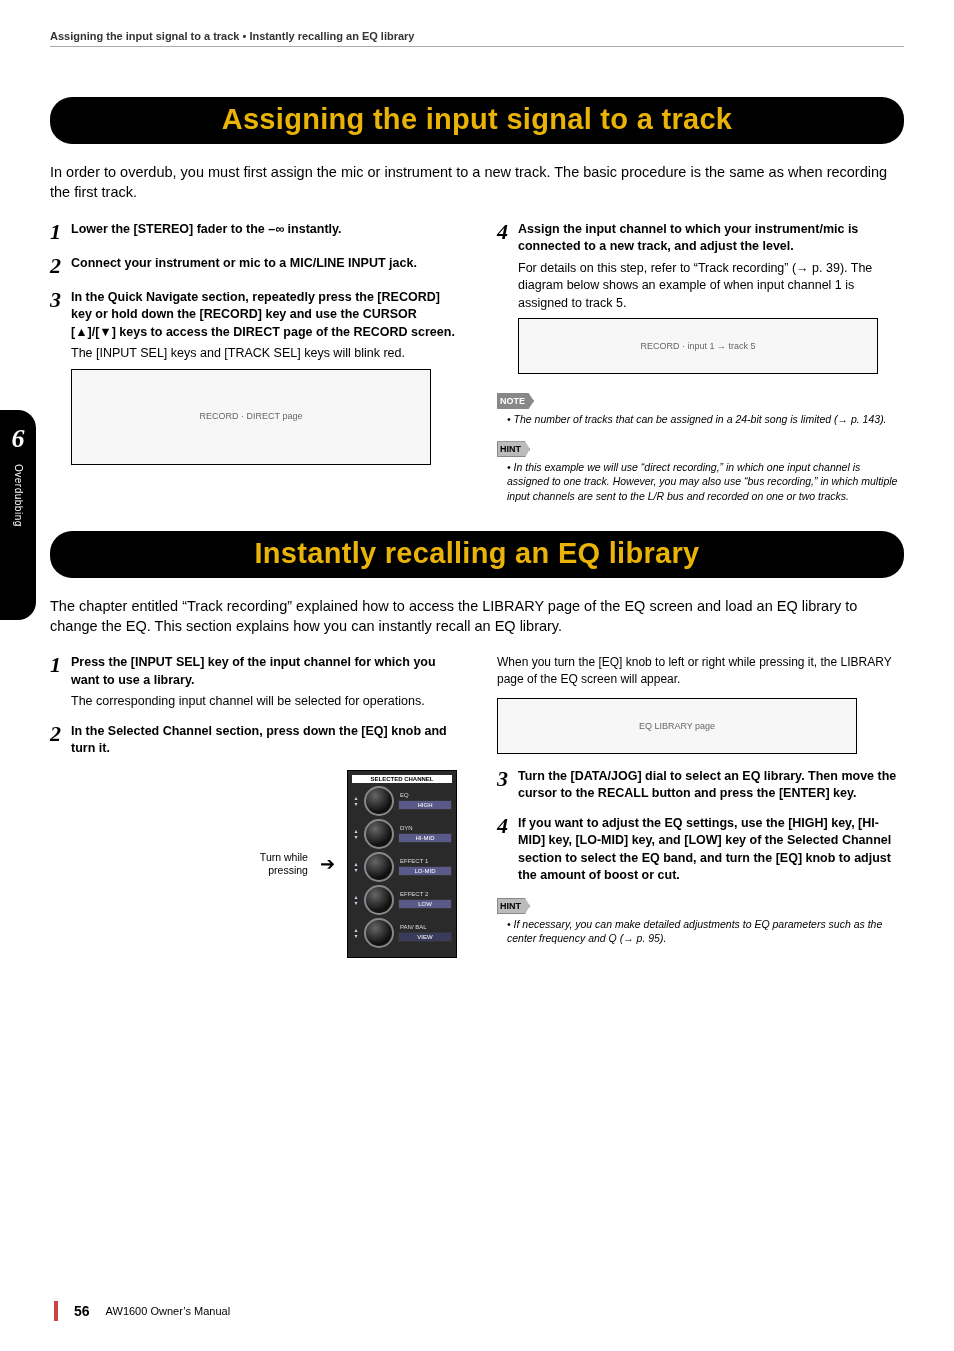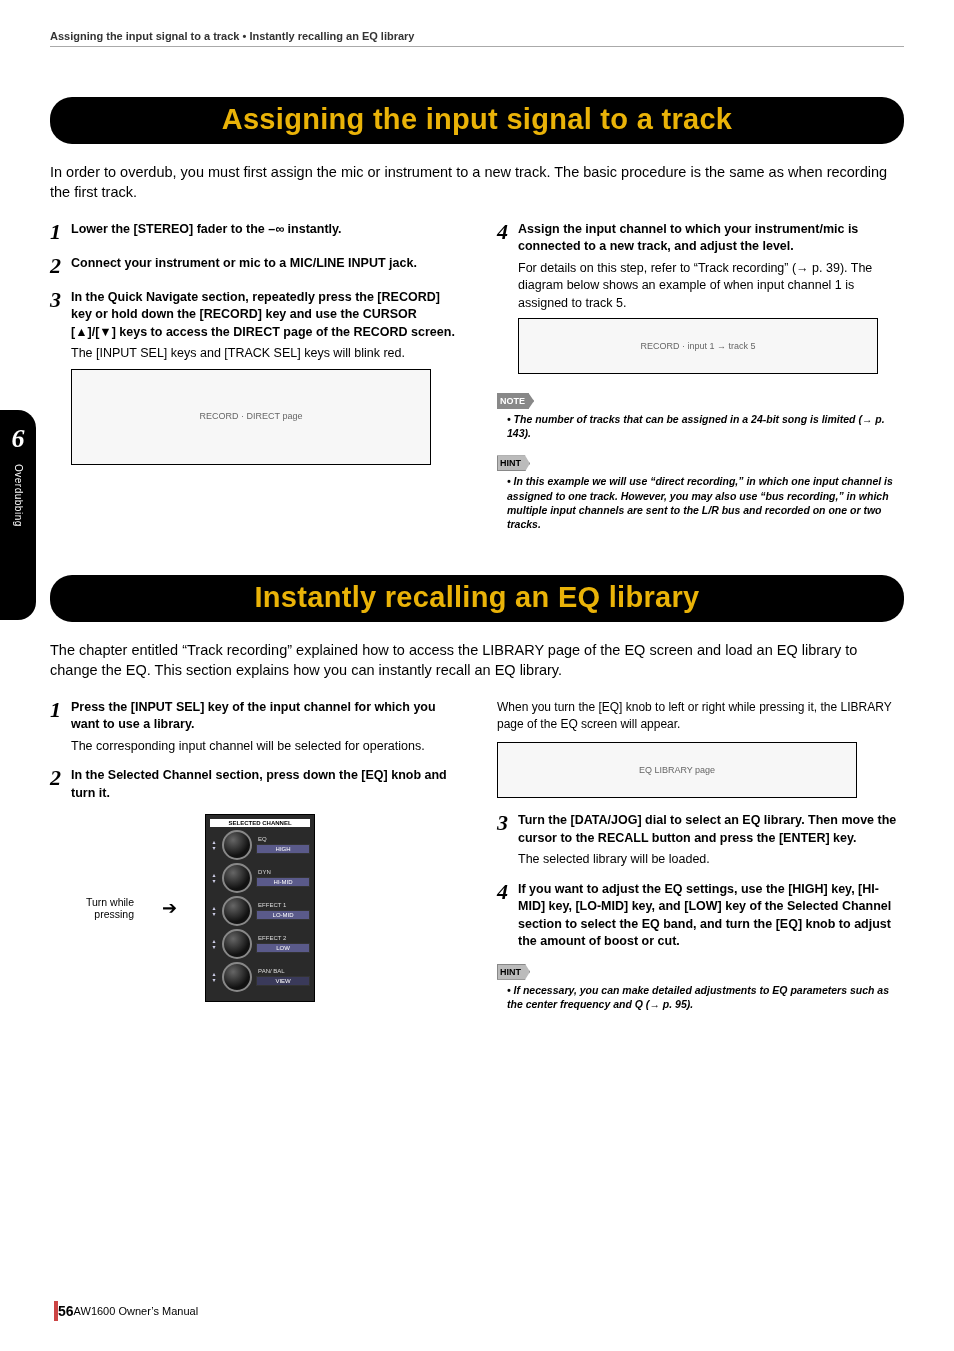--- a/index.html
+++ b/index.html
@@ -121,29 +121,29 @@
     color: #000;
     margin-bottom: 3px;
     clip-path: polygon(0 0, 85% 0, 100% 50%, 85% 100%, 0 100%);
   }
   .badge.dark { background: #888; color: #fff; }
   .note-text, .hint-text {
     font-size: 10.5px;
     font-style: italic;
     line-height: 1.35;
     padding-left: 10px;
-    font-weight: bold;
   }
   .note-block, .hint-block { margin-top: 6px; margin-bottom: 14px; }
   .sel-channel-wrap {
     display: flex;
     align-items: center;
-    gap: 28px;
+    gap: 12px;
     margin-top: 6px;
     margin-left: 24px;
+    justify-content: flex-end;
   }
   .sel-channel-caption {
     font-size: 10.5px;
     text-align: right;
     width: 60px;
     line-height: 1.2;
   }
   .sel-channel {
     width: 110px;
     background: #2a2a2a;
@@ -209,20 +209,21 @@
   .pointer-arrow {
     font-size: 18px;
     color: #000;
   }
   .footer {
     position: absolute;
     bottom: 30px;
     left: 54px;
     display: flex;
     align-items: center;
+    gap: 16px;
     font-size: 11px;
   }
   .footer-bar {
     width: 4px;
     height: 20px;
     background: #c44;
   }
   .footer-page { font-size: 14px; font-weight: bold; }
   .infinity { font-family: Arial, sans-serif; }
   .arrowsym { font-family: Arial, sans-serif; }
@@ -286,21 +287,21 @@
         </div>
       </div>
 
       <div class="hint-block">
         <span class="badge">HINT</span>
         <div class="hint-text">• In this example we will use “direct recording,” in which one input channel is assigned to one track. However, you may also use “bus recording,” in which multiple input channels are sent to the L/R bus and recorded on one or two tracks.</div>
       </div>
     </div>
   </div>
 
-  <div class="section-title" style="margin-top:30px">Instantly recalling an EQ library</div>
+  <div class="section-title" style="margin-top:14px">Instantly recalling an EQ library</div>
   <p class="intro">The chapter entitled “Track recording” explained how to access the LIBRARY page of the EQ screen and load an EQ library to change the EQ. This section explains how you can instantly recall an EQ library.</p>
 
   <div class="two-col">
     <div class="col">
 
       <div class="step">
         <div class="step-num">1</div>
         <div class="step-body">
           <div class="step-head">Press the [INPUT SEL] key of the input channel for which you want to use a library.</div>
           <div class="step-text">The corresponding input channel will be selected for operations.</div>
@@ -381,21 +382,20 @@
     </div>
 
     <div class="col">
       <p class="step-body" style="font-size:12px;line-height:1.4;margin-bottom:10px">When you turn the [EQ] knob to left or right while pressing it, the LIBRARY page of the EQ screen will appear.</p>
       <div class="screenshot small">EQ LIBRARY page</div>
 
       <div class="step" style="margin-top:14px">
         <div class="step-num">3</div>
         <div class="step-body">
           <div class="step-head">Turn the [DATA/JOG] dial to select an EQ library. Then move the cursor to the RECALL button and press the [ENTER] key.</div>
-          <div class="step-text">The selected library will be loaded.</div>
         </div>
       </div>
 
       <div class="step">
         <div class="step-num">4</div>
         <div class="step-body">
           <div class="step-head">If you want to adjust the EQ settings, use the [HIGH] key, [HI-MID] key, [LO-MID] key, and [LOW] key of the Selected Channel section to select the EQ band, and turn the [EQ] knob to adjust the amount of boost or cut.</div>
         </div>
       </div>
 

